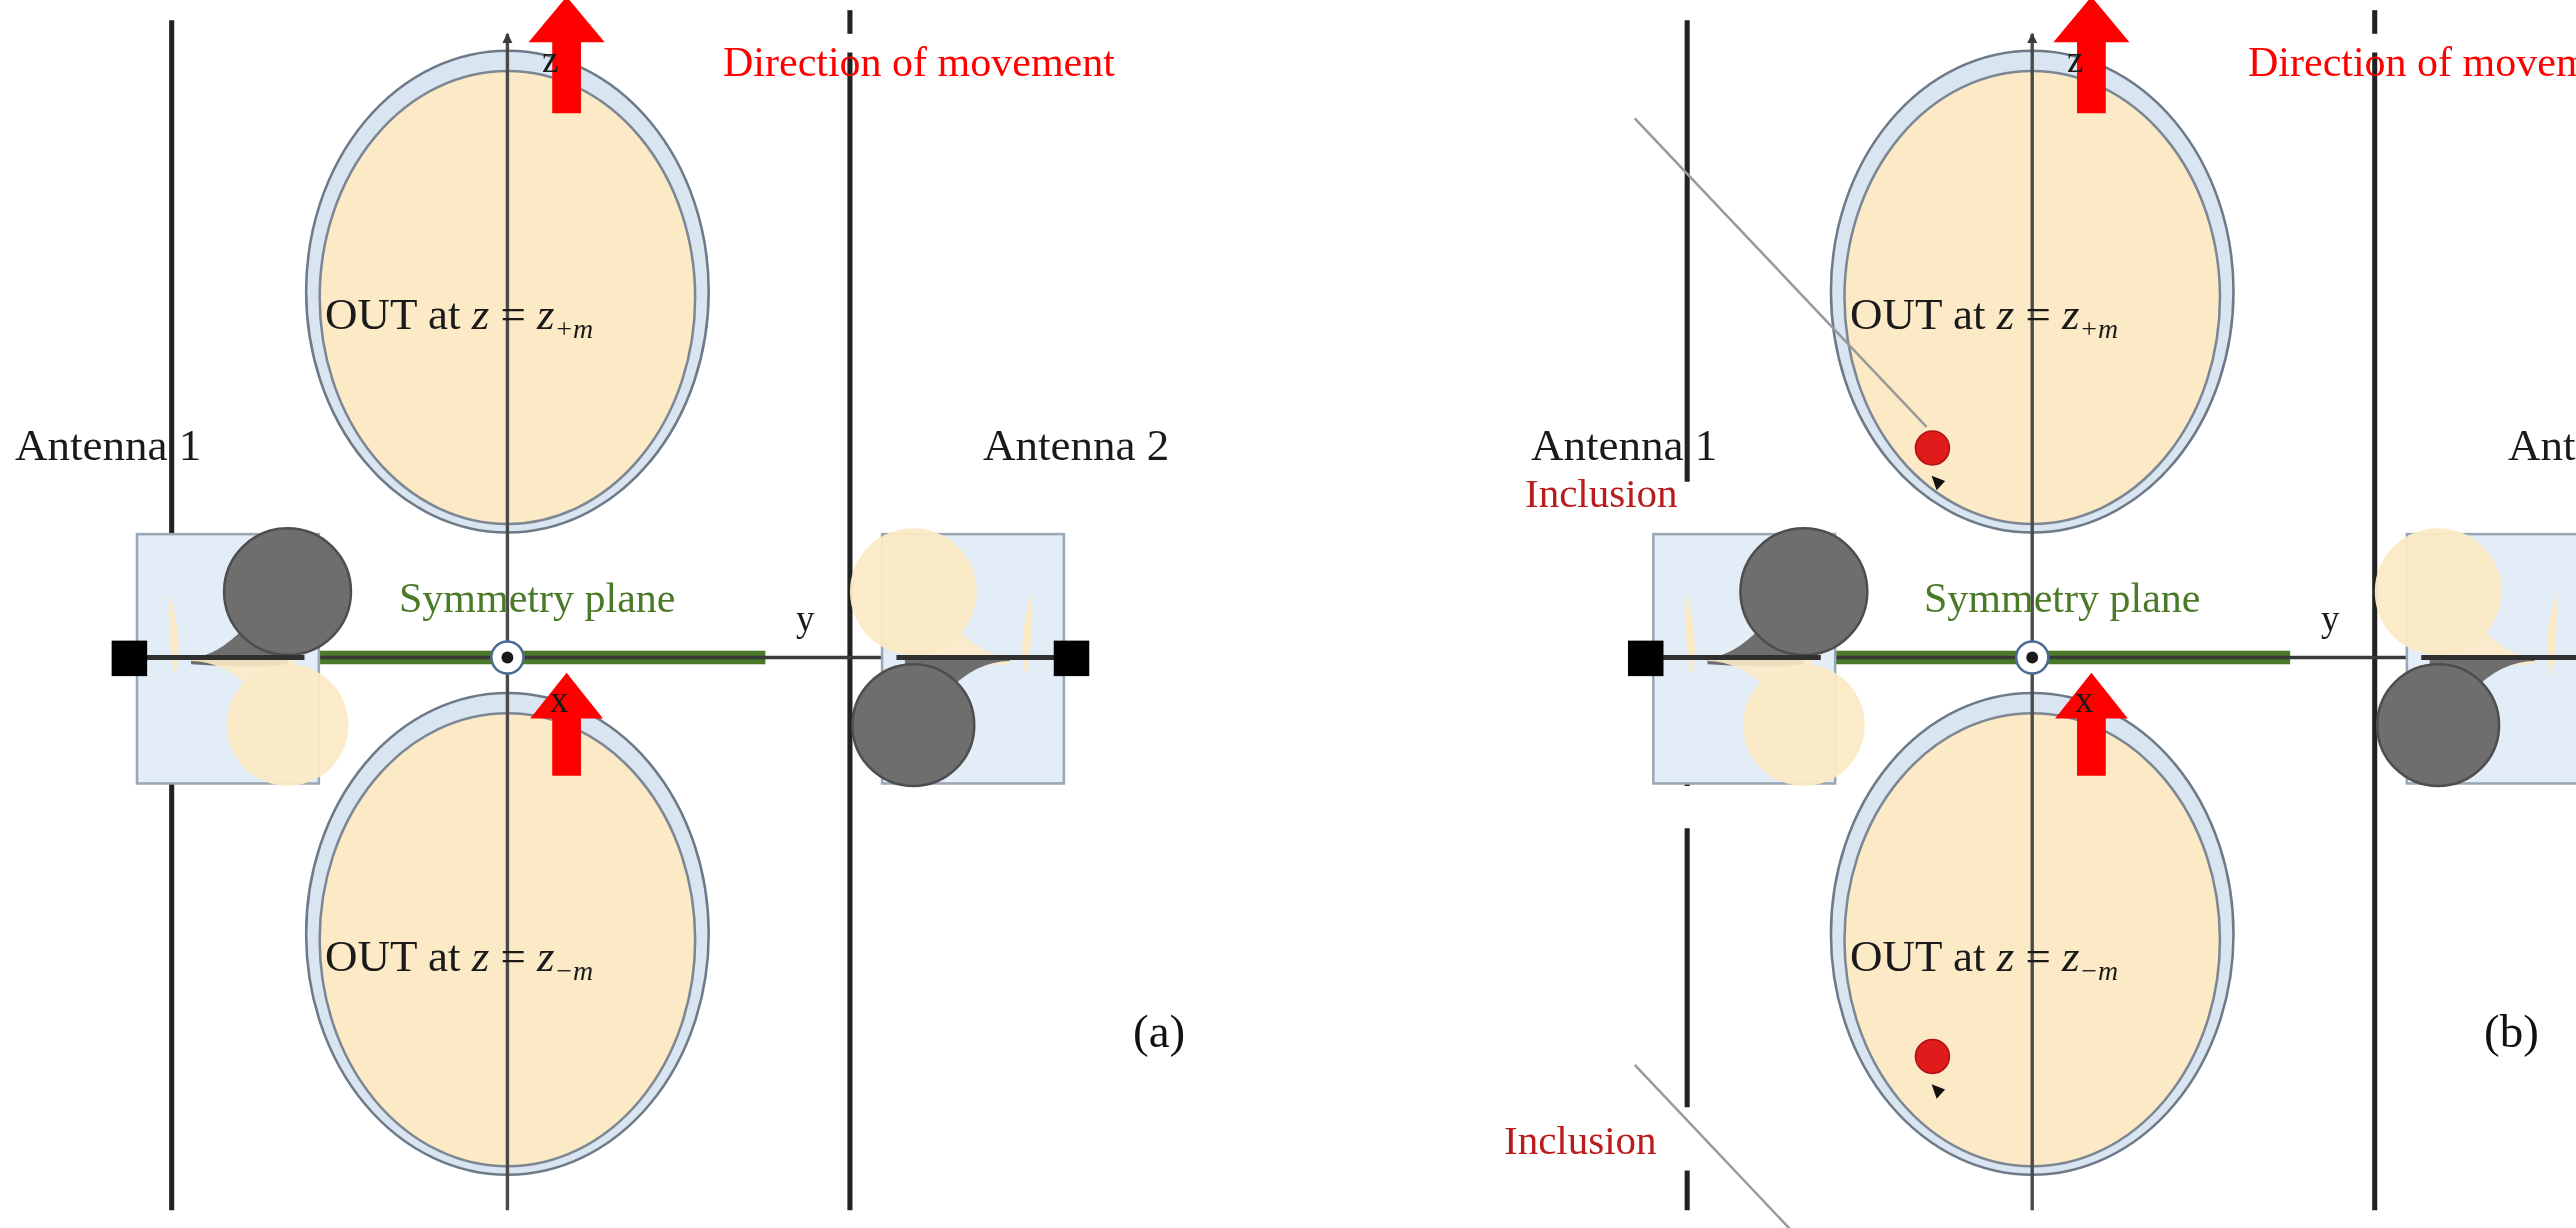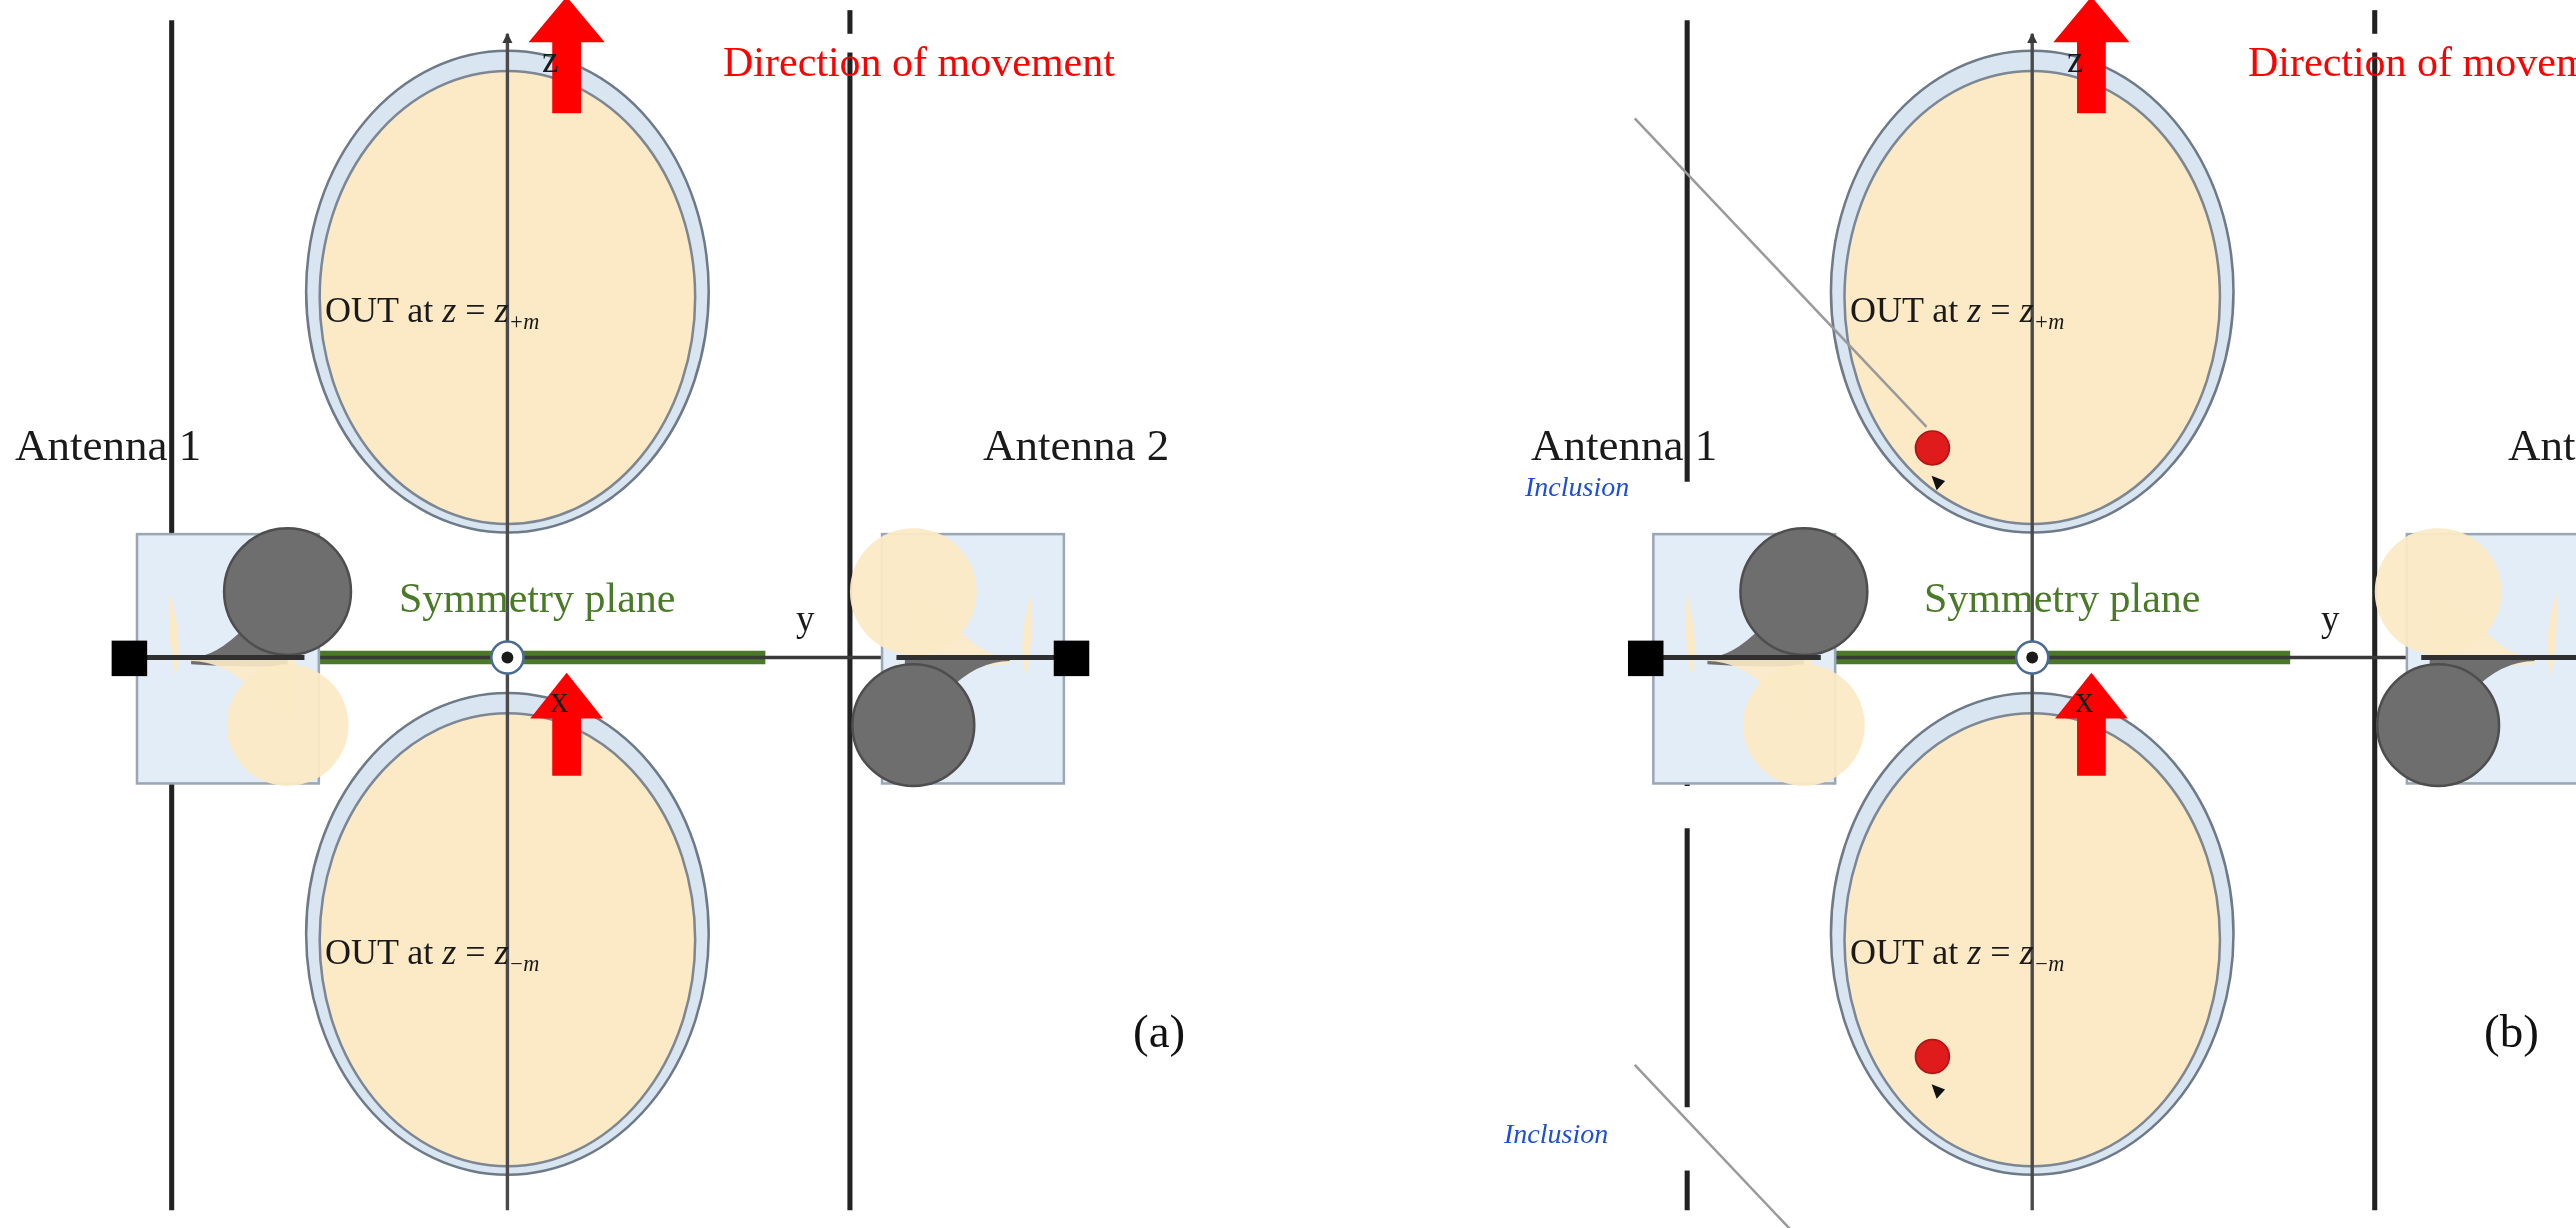--- a/index.html
+++ b/index.html
@@ -50,41 +50,40 @@
   .lbl-direction {
     font-size: 42px;
     color: #ff0000;
   }
   .lbl-symmetry {
     font-size: 42px;
     color: #4a7a28;
     font-family: Liberation Serif, serif;
   }
   .lbl-out {
-    font-size: 36px;
+    font-size: 45px;
     color: #1a1a1a;
   }
   .lbl-out .mathvar {
     font-style: italic;
     font-family: "Liberation Serif", "DejaVu Serif", serif;
   }
   .lbl-out .sub {
     font-size: 0.62em;
     vertical-align: -0.32em;
     font-style: italic;
     letter-spacing: -0.4px;
   }
   .lbl-axis {
     font-size: 37px;
     color: #1a1a1a;
   }
   .lbl-inclusion {
-    font-size: 28px;
-    color: #1d4ed8;
-    font-style: italic;
+    font-size: 41px;
+    color: #b91c1c;
   }
   .lbl-panel {
     font-size: 47px;
     color: #111111;
   }
 </style>
 </head>
 <body>
 
 <div id="figure-root">

